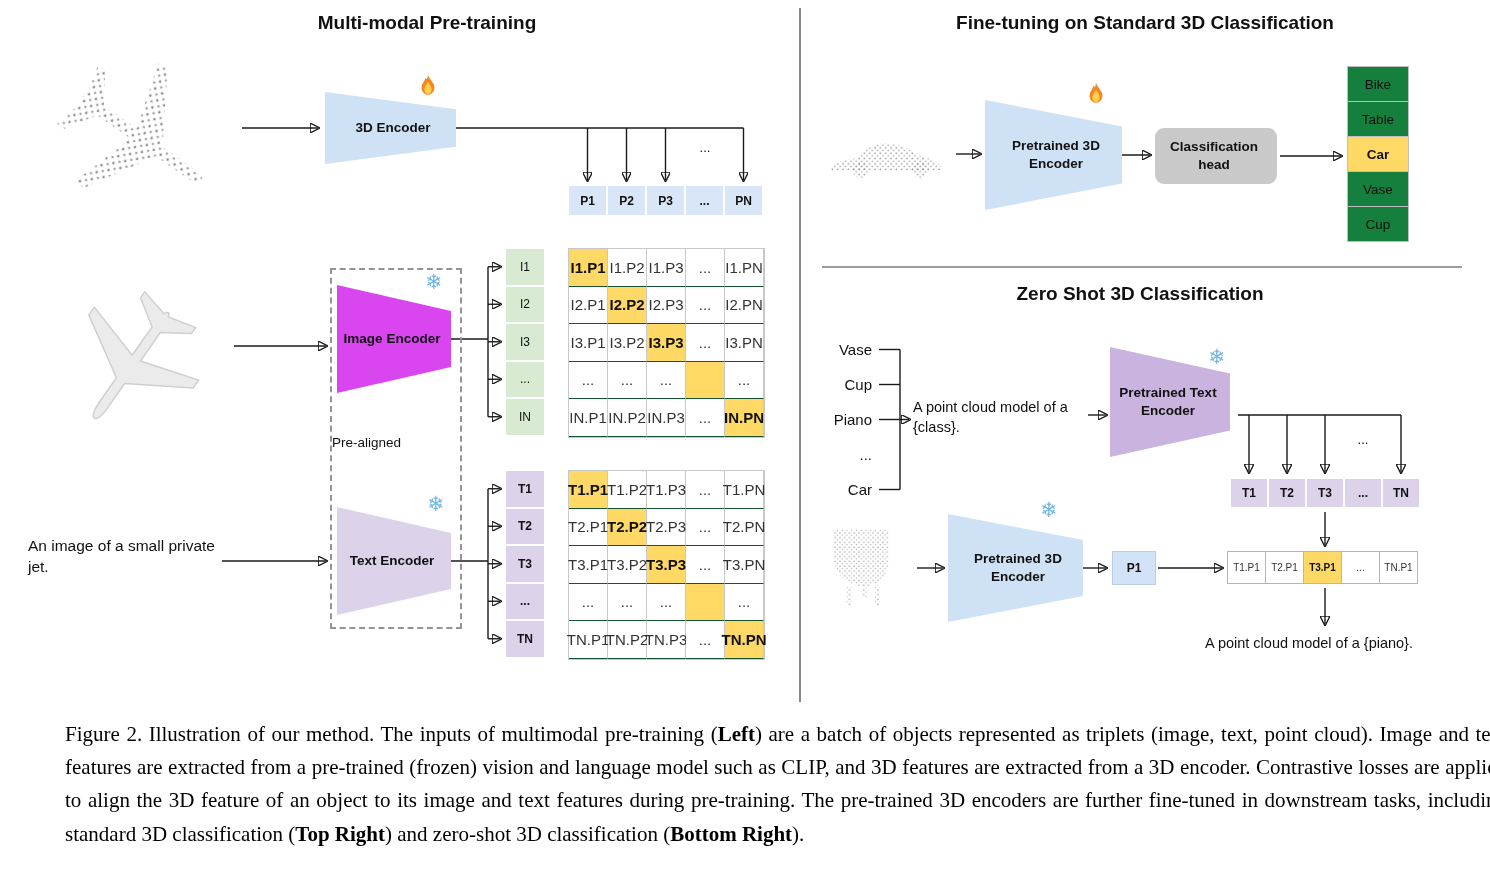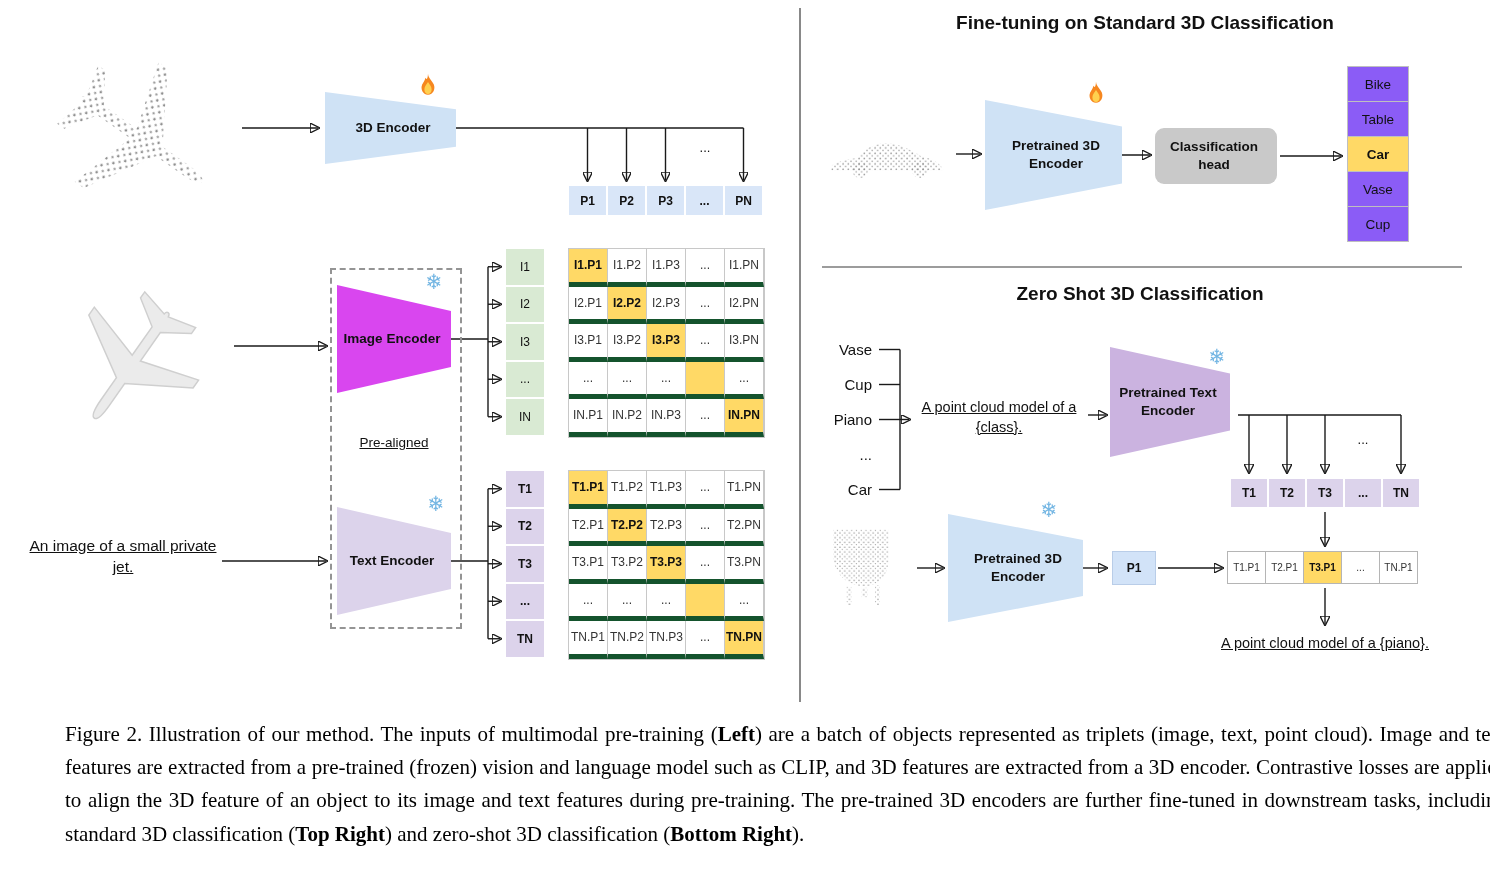--- a/index.html
+++ b/index.html
@@ -10,39 +10,39 @@
   .overlay path.div{stroke:#3a3a3a;stroke-width:1.2;}
   .title{position:absolute;font-weight:bold;font-size:19px;text-align:center;z-index:2;}
   .trap{position:absolute;display:flex;align-items:center;justify-content:center;text-align:center;
         clip-path:polygon(0 0,100% 24%,100% 76%,0 100%);font-weight:bold;font-size:13.5px;line-height:1.3;z-index:3;}
   .blue{background:#cfe2f5;padding-left:9px;}
   .green{background:#d946ef;}
   .purple{background:#dcd3eb;text-align:center;}
   .purple-deep{background:#cbb3e0;}
   .lbl{padding:0 10px 0 6px;}
   .dashedbox{position:absolute;border:2px dashed #949494;z-index:2;}
-  .smalltext{position:absolute;font-size:15.5px;text-align:center;line-height:1.35;z-index:2;text-decoration:underline;}
+  .smalltext{position:absolute;font-size:15.5px;text-align:left;line-height:1.35;z-index:2;}
   .ellipsis{position:absolute;font-size:13px;text-align:center;z-index:2;}
   .snow{position:absolute;font-size:21px;line-height:1;color:#74b6e3;z-index:4;
         font-family:"DejaVu Sans",sans-serif;}
   .fire{position:absolute;width:28px;height:28px;z-index:4;}
   .pc{position:absolute;z-index:2;}
   
   .hrow{position:absolute;display:flex;z-index:2;}
   .vcol{position:absolute;display:flex;flex-direction:column;z-index:2;}
   .cellbase{box-sizing:border-box;display:flex;align-items:center;justify-content:center;}
   .pcell{width:39px;height:31px;background:#d9e6f8;border:1px solid #fff;font-weight:bold;font-size:12px;}
   .icell{width:40px;height:37.5px;background:#d9ead3;border:1px solid #fff;font-weight:normal;font-size:12px;}
   .tcell{width:40px;height:37.5px;background:#dcd3eb;border:1px solid #fff;font-weight:bold;font-size:12px;}
   .matrix{position:absolute;display:grid;grid-template-columns:repeat(5,39px);grid-auto-rows:37.5px;
           border:1px solid #c8c8c8;z-index:2;background:#fff;}
   .mcell{box-sizing:border-box;display:flex;align-items:center;justify-content:center;
-         border-right:1px solid #c8c8c8;border-bottom:5px solid #14532d;font-size:12px;color:#333;background:#fff;}
+         border-right:1px solid #c8c8c8;border-bottom:1px solid #14532d;font-size:15px;color:#333;background:#fff;}
   .mcell.hl{background:#ffd966;font-weight:bold;color:#111;}
-  .ftcell{width:62px;height:36px;background:#8b5cf6;border:1px solid #bfbfbf;margin-top:-1px;font-size:13.5px;}
+  .ftcell{width:62px;height:36px;background:#15803d;border:1px solid #bfbfbf;margin-top:-1px;font-size:13.5px;}
   .ftcell.hl{background:#ffd966;font-weight:bold;}
   .zscls{height:35px;font-size:15px;justify-content:flex-end;padding-right:3px;box-sizing:border-box;display:flex;align-items:center;}
   .ztcell{width:38px;height:30px;background:#dcd3eb;border:1px solid #fff;font-weight:bold;font-size:12px;}
   .tpcell{width:39px;height:33px;background:#fff;border:1px solid #b5b5b5;margin-left:-1px;font-size:10px;color:#333;}
   .tpcell.hl{background:#ffd966;font-weight:bold;color:#111;}
   .headbox{position:absolute;background:#c9c9c9;border-radius:9px;display:flex;align-items:center;
            justify-content:flex-end;text-align:center;font-weight:bold;font-size:13.5px;line-height:1.3;z-index:2;}
   .p1cell{position:absolute;width:44px;height:34px;background:#d2e3f8;border:1px solid #b9cde8;box-sizing:border-box;
           display:flex;align-items:center;justify-content:center;font-weight:bold;font-size:12px;z-index:2;}
   .caption{position:absolute;left:25px;top:718px;width:1442px;font-family:"Liberation Serif",serif;
@@ -117,20 +117,21 @@
     <path d="M1325 415 V472" marker-end="url(#ah)"></path>
     <path d="M1401 415 V472" marker-end="url(#ah)"></path>
     <path d="M1325 512 V545" marker-end="url(#ah)"></path>
 
     <path d="M917 568 H943" marker-end="url(#ah)"></path>
     <path d="M1077 568 H1106" marker-end="url(#ah)"></path>
     <path d="M1158 568 H1222" marker-end="url(#ah)"></path>
     <path d="M1325 588 V624" marker-end="url(#ah)"></path>
   </svg>
 
+  <div class="title" style="left:227px;top:12px;width:400px">Multi-modal Pre-training</div>
 
   <svg class="pc" style="left:28px;top:50px;width:215px;height:170px" viewBox="0 0 100 100">
     <g transform="rotate(125 50 50)">
       <path d="M50 2 C47.8 2 46.6 7 46.6 15 L46.6 33 L7 57 L7 63.5 L46.6 51.5 L46.6 75 L29 86.5 L29 91.5 L48.3 86.8 C48.7 89.8 51.3 89.8 51.7 86.8 L71 91.5 L71 86.5 L53.4 75 L53.4 51.5 L93 63.5 L93 57 L53.4 33 L53.4 15 C53.4 7 52.2 2 50 2 Z" fill="url(#dotpat)"></path>
     </g>
   </svg>
 
   <div class="trap blue" style="left:325px;top:92px;width:122px;height:72px">
     <span class="lbl">3D Encoder</span>
   </div>

